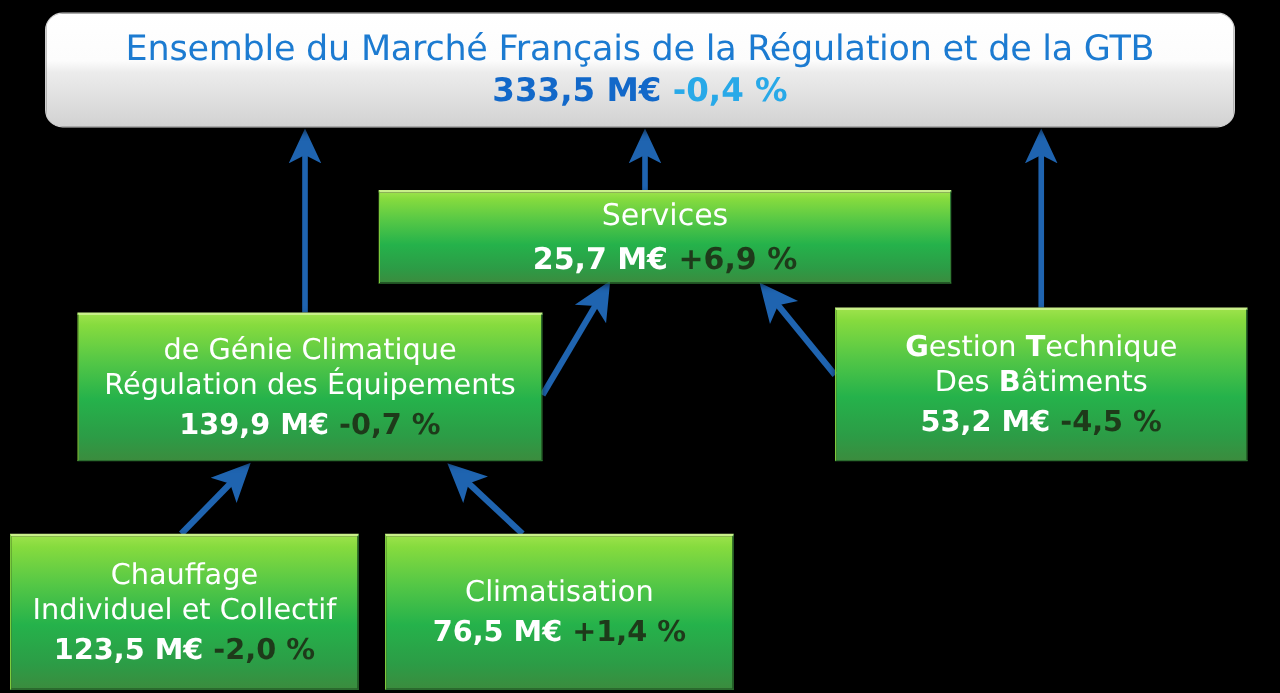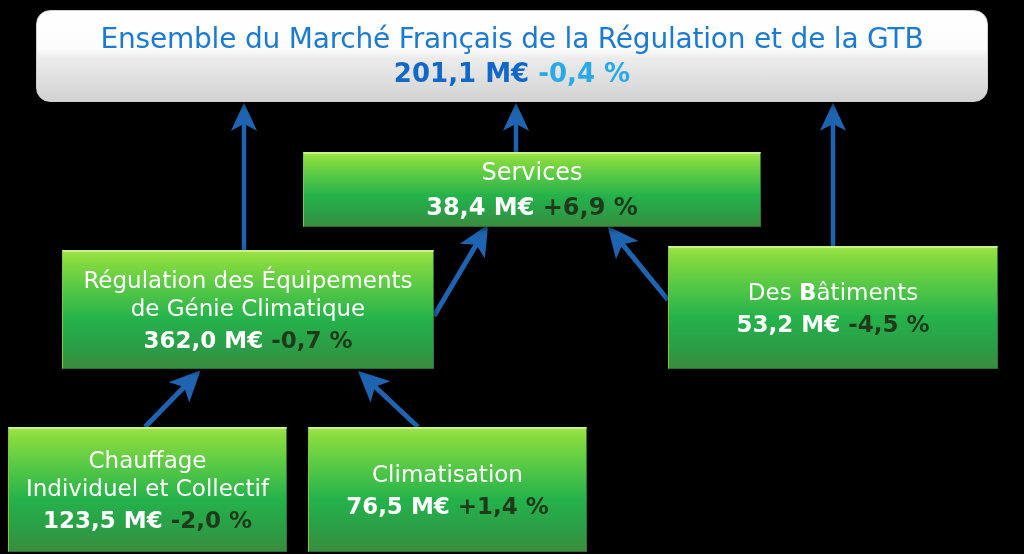--- a/index.html
+++ b/index.html
@@ -146,43 +146,46 @@
     <line x1="668" y1="300" x2="619" y2="240" stroke="#1F64B0" stroke-width="5" marker-end="url(#ah)"></line>
 
     <line x1="145" y1="427" x2="188" y2="383" stroke="#1F64B0" stroke-width="5" marker-end="url(#ah)"></line>
 
     <line x1="418" y1="427" x2="371" y2="383" stroke="#1F64B0" stroke-width="5" marker-end="url(#ah)"></line>
   </svg>
 
   <div class="top-box">
     <div class="top-title">Ensemble du Marché Français de la Régulation et de la GTB</div>
     <div class="top-figures">
-      <span class="top-amount">201,1 M€</span>
+      <span class="top-amount">333,5 M€</span>
       <span class="top-pct">-0,4 %</span>
     </div>
   </div>
 
   <div class="gbox" id="box-services">
     <div class="lbl">Services</div>
     <div class="figs">
-      <span class="amount">38,4 M€</span>
+      <span class="amount">25,7 M€</span>
       <span class="pct">+6,9 %</span>
     </div>
   </div>
 
   <div class="gbox" id="box-regulation">
+    <div class="lbl">de Génie Climatique</div>
     <div class="lbl">Régulation des Équipements</div>
-    <div class="lbl">de Génie Climatique</div>
-    <div class="figs">
-      <span class="amount">362,0 M€</span>
+    <div class="figs">
+      <span class="amount">139,9 M€</span>
       <span class="pct">-0,7 %</span>
     </div>
   </div>
 
   <div class="gbox" id="box-gtb">
+    <div class="lbl">
+      <span class="bold-initial">G</span><span>estion </span><span class="bold-initial">T</span><span>echnique</span>
+    </div>
     <div class="lbl">
       <span>Des </span><span class="bold-initial">B</span><span>âtiments</span>
     </div>
     <div class="figs">
       <span class="amount">53,2 M€</span>
       <span class="pct">-4,5 %</span>
     </div>
   </div>
 
   <div class="gbox" id="box-chauffage">

